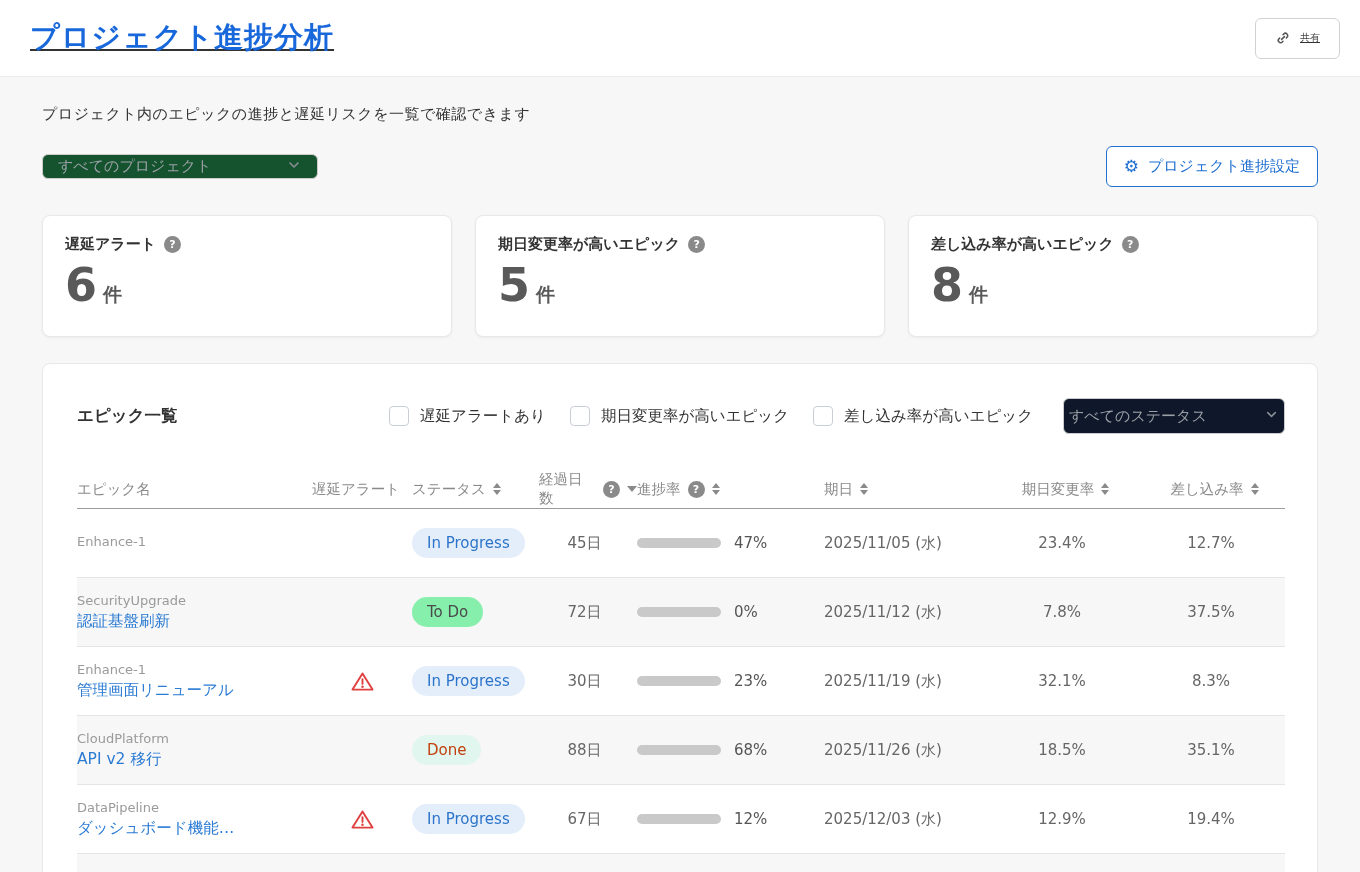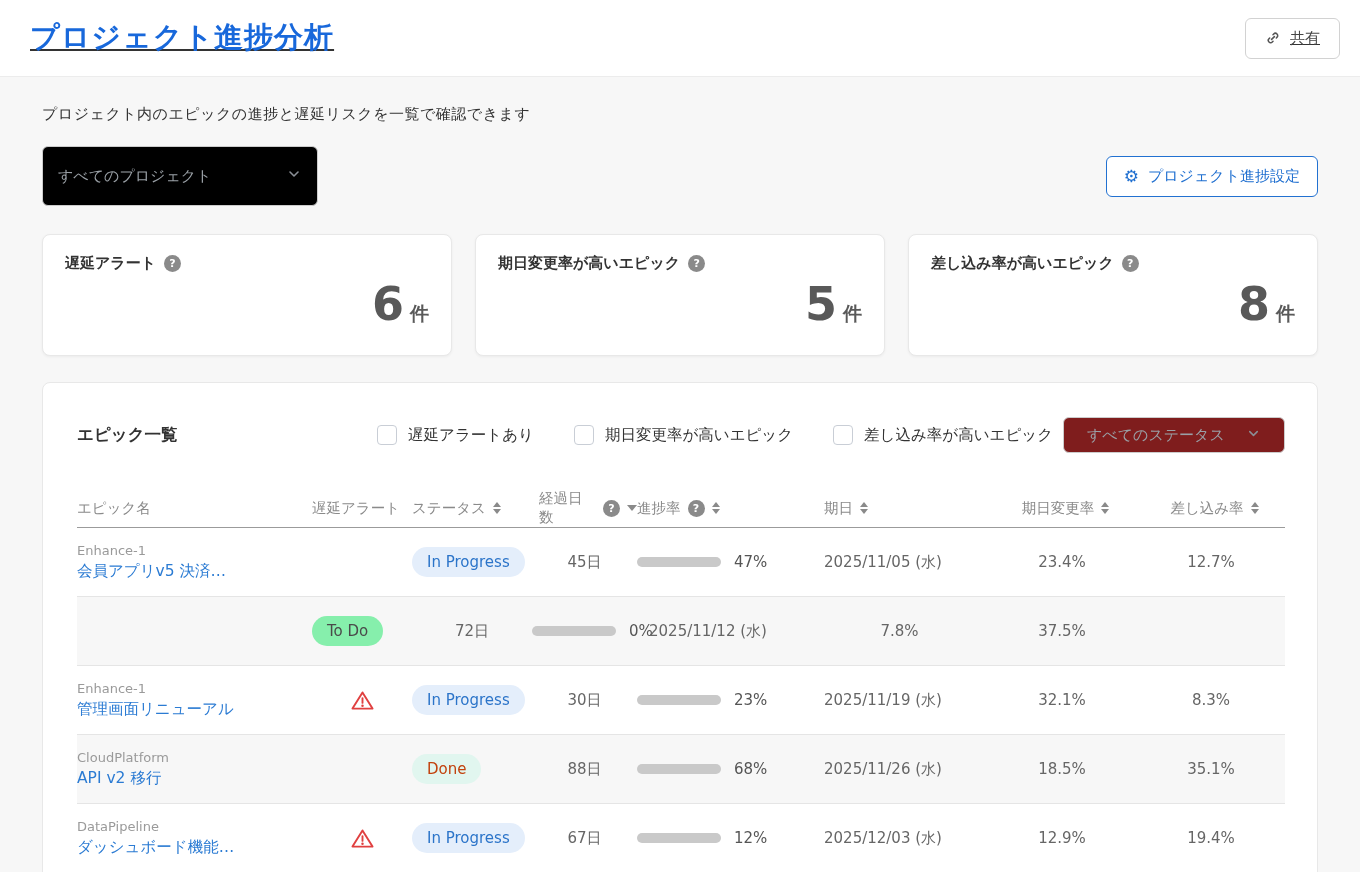--- a/index.html
+++ b/index.html
@@ -13,29 +13,29 @@
     height:77px; background:#fff; border-bottom:1px solid #ececec;
     display:flex; align-items:center; justify-content:space-between;
     padding:0 20px 0 30px;
     text-decoration:underline;
   }
   .page-title { font-size:29px; font-weight:bold; color:#1868db; letter-spacing:1px; }
   .share-btn {
     display:flex; align-items:center; gap:9px;
     height:41px; padding:0 19px; background:#fff;
     border:1px solid #d2d2d2; border-radius:6px;
-    font-size:15px; color:#454545; cursor:pointer;
+    font-size:10px; color:#454545; cursor:pointer;
   }
   .link-icon { display:inline-flex; transform:rotate(-45deg); }
   
   .content { padding:0 42px; }
   .page-desc { margin-top:28px; font-size:15px; color:#333; letter-spacing:0.5px; }
   .controls-row { margin-top:22px; display:flex; justify-content:space-between; align-items:center; }
   .select-box {
-    width:276px; height:60px; background:#000000;
+    width:276px; height:25px; background:#14532d;
     border:1px solid #ccc; border-radius:6px;
     display:flex; align-items:center; justify-content:space-between;
     padding:0 15px; font-size:15px; color:#9aa0a6; cursor:pointer;
   }
   .settings-btn {
     display:flex; align-items:center; gap:9px;
     height:41px; padding:0 17px; background:#fff;
     border:1.5px solid #2271d1; border-radius:6px;
     font-size:15px; color:#1f6fd0; cursor:pointer;
   }
@@ -46,40 +46,40 @@
     flex:1; background:#fff; border:1px solid #e8e8e8; border-radius:8px;
     box-shadow:0 1px 3px rgba(0,0,0,0.05);
     padding:19px 22px 24px;
   }
   .stat-label { display:flex; align-items:center; gap:8px; font-size:15px; font-weight:bold; color:#333; }
   .help-icon {
     display:inline-flex; align-items:center; justify-content:center;
     width:17px; height:17px; border-radius:50%;
     background:#8a8a8a; color:#fff; font-size:11px; font-weight:bold; flex:none;
   }
-  .stat-value { text-align:right; margin-top:4px; font-size:46px; font-weight:bold; color:#595959; }
+  .stat-value { text-align:left; margin-top:4px; font-size:46px; font-weight:bold; color:#595959; }
   .stat-unit { font-size:19px; margin-left:6px; }
   
   .list-card {
     margin-top:26px; background:#fff; border:1px solid #e8e8e8;
     border-radius:8px 8px 0 0; padding:34px 32px 0 34px; min-height:520px;
   }
   .list-header { display:flex; align-items:center; }
   .list-title { font-size:16.5px; font-weight:bold; color:#333; }
-  .filters { display:flex; align-items:center; margin-left:auto;gap:16px; }
+  .filters { display:flex; align-items:center; margin-left:auto; }
   .filter { display:flex; align-items:center; gap:11px; margin-left:24px; font-size:15.5px; color:#333; cursor:pointer; }
   .checkbox {
     width:20px; height:20px; background:#fff;
     border:1.5px solid #c9ced6; border-radius:4px; flex:none;
   }
   .status-select {
-    width:222px; height:36px; margin-left:10px;
-    background:#7f1d1d; border:1px solid #ccc; border-radius:6px;
+    width:222px; height:36px; margin-left:30px;
+    background:#0f172a; border:1px solid #ccc; border-radius:6px;
     display:flex; align-items:center; justify-content:space-between;
-    padding:0 23px; font-size:15px; color:#9aa0a6; cursor:pointer;
+    padding:0 5px; font-size:15px; color:#9aa0a6; cursor:pointer;
   }
   
   .table { margin-top:26px; }
   .tgrid { display:grid; grid-template-columns:235px 100px 120px 105px 175px 175px 150px 1fr; align-items:center; }
   .thead {
     padding:10px 0 0; color:#8a8a8a; font-size:14.5px;
     border-bottom:1px solid #9b9b9b;
   }
   .th { display:flex; align-items:center; gap:7px; }
   .th.center { justify-content:center;margin-left:7px; }
@@ -245,21 +245,20 @@
               <span class="tri-up"></span>
               <span class="tri-down"></span>
             </span>
         </div>
       </div>
 
       <div>
   <div class="tgrid trow">
     <div class="cell epic-cell">
       <div class="epic-project">Enhance-1</div>
-      <div class="epic-name">会員アプリv5 決済…</div>
     </div>
     <div class="cell center">
       <span class="alert-icon" style="visibility: hidden;">
         <svg width="23" height="21" viewBox="0 0 24 22">
           <path d="M12 2.5 L22.5 19.5 H1.5 Z" fill="none" stroke="#e04040" stroke-width="2" stroke-linejoin="round"></path>
           <line x1="12" y1="8.5" x2="12" y2="13.5" stroke="#e04040" stroke-width="2" stroke-linecap="round"></line>
           <circle cx="12" cy="16.6" r="1.3" fill="#e04040"></circle>
         </svg>
       </span>
     </div>
@@ -278,20 +277,24 @@
             </div>
     <div class="cell center">
               <span class="num">23.4%</span>
             </div>
     <div class="cell center">
               <span class="num">12.7%</span>
             </div>
   </div>
 
   <div class="tgrid trow striped">
+    <div class="cell epic-cell">
+      <div class="epic-project">SecurityUpgrade</div>
+      <div class="epic-name">認証基盤刷新</div>
+    </div>
     <div class="cell center">
       <span class="alert-icon" style="visibility: hidden;">
         <svg width="23" height="21" viewBox="0 0 24 22">
           <path d="M12 2.5 L22.5 19.5 H1.5 Z" fill="none" stroke="#e04040" stroke-width="2" stroke-linejoin="round"></path>
           <line x1="12" y1="8.5" x2="12" y2="13.5" stroke="#e04040" stroke-width="2" stroke-linecap="round"></line>
           <circle cx="12" cy="16.6" r="1.3" fill="#e04040"></circle>
         </svg>
       </span>
     </div>
     <div class="cell">

